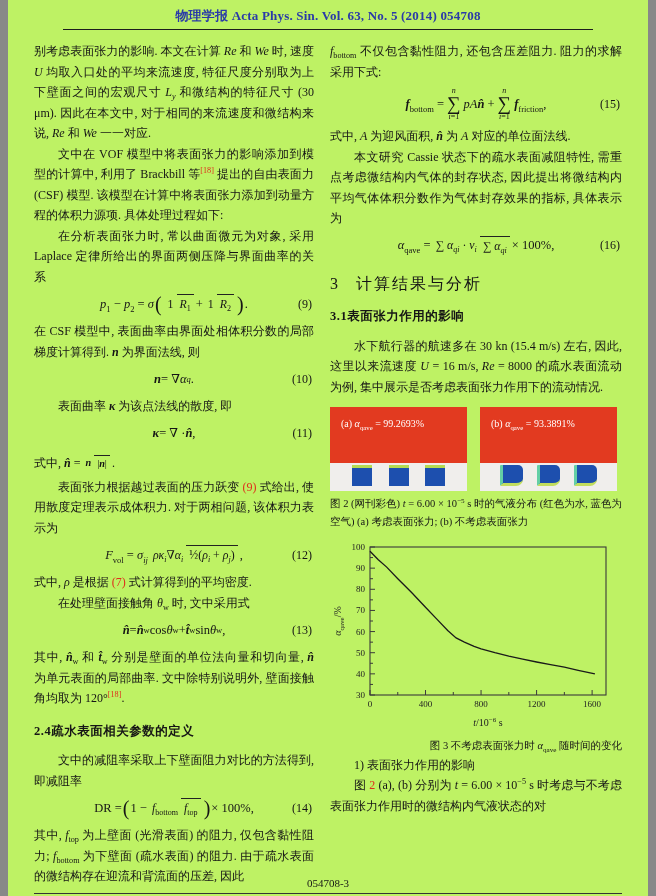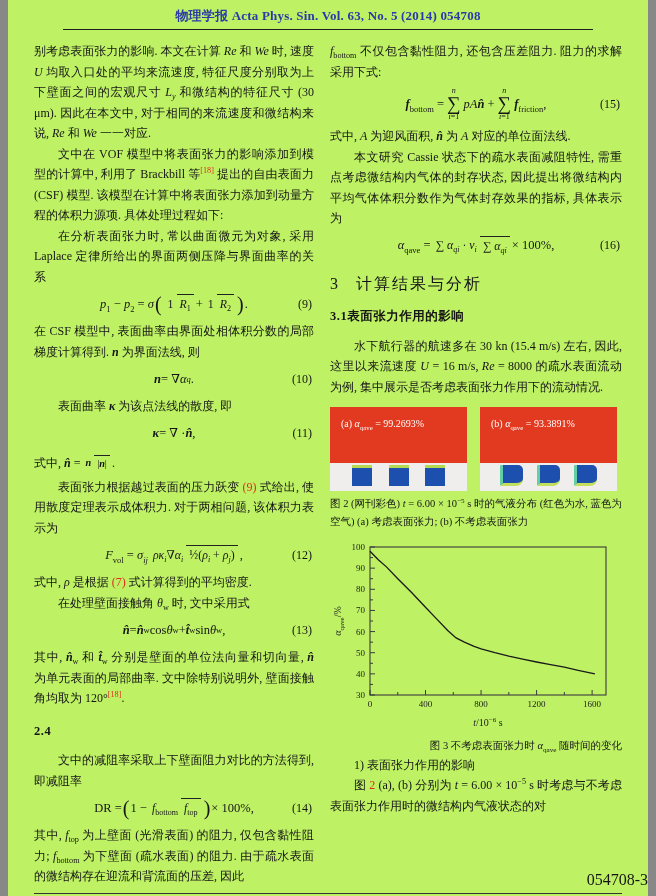--- a/index.html
+++ b/index.html
@@ -33,21 +33,21 @@
   .fig2{display:flex;gap:13px;margin:10px 0 4px;}
   .panel{width:137px;height:84px;background:#f0eeec;position:relative;}
   .panel-red{height:56px;background:#e23a20;color:#fff;font-size:10px;padding:7px 0 0 11px;box-sizing:border-box;}
   .cavity-row{display:flex;justify-content:space-evenly;margin-top:2px;padding:0 6px;}
   .cavity{width:20px;height:18px;background:#1d4fae;}
   .ca{border-top:3px solid #b5da52;}
   .cb{border-left:3px solid #63cfa5;border-bottom:3px solid #c3de5d;border-radius:1px 5px 7px 1px;}
   .caption{font-size:10.5px;line-height:17.5px;margin:4px 0 0;text-align:justify;}
   .fig3{display:flex;justify-content:center;margin-top:9px;}
   .cap-center{text-align:right;padding-left:18px;margin-top:2px;}
-  .footer-page{position:absolute;bottom:7px;left:0;right:0;text-align:right;font-size:16px;}
+  .footer-page{position:absolute;bottom:7px;left:0;right:0;text-align:center;font-size:11px;}
   .footer-rule{position:absolute;bottom:2px;left:26px;right:26px;border-top:1.3px solid #333;}
   svg text{font-family:"Liberation Serif","DejaVu Serif",serif;}
 </style>
 </head>
 <body>
 
 <div class="page">
 
   <div class="header">物理学报   Acta Phys. Sin.   Vol. 63, No. 5 (2014)   054708</div>
   <div class="header-rule"></div>
@@ -146,20 +146,21 @@
             <span class="sub">w</span>
             <span>,</span>
           </span>
         <span class="eqnum">(13)</span>
       </div>
 
       <p>其中, <span class="bi">n̂</span><span class="sub">w</span> 和 <span class="bi">t̂</span><span class="sub">w</span> 分别是壁面的单位法向量和切向量, <span class="bi">n̂</span> 为单元表面的局部曲率. 文中除特别说明外, 壁面接触角均取为 120°<span class="sup red">[18]</span>.</p>
 
       <div class="sub-heading">
         <span>2.4</span>
+        <span>疏水表面相关参数的定义</span>
       </div>
 
       <p class="ind">文中的减阻率采取上下壁面阻力对比的方法得到, 即减阻率</p>
 
       <div class="eq">
         <span class="eq-body">
           <span>DR = </span>
             <span class="bigp">(</span>
             <span>1 − </span>
             <span class="frac">

